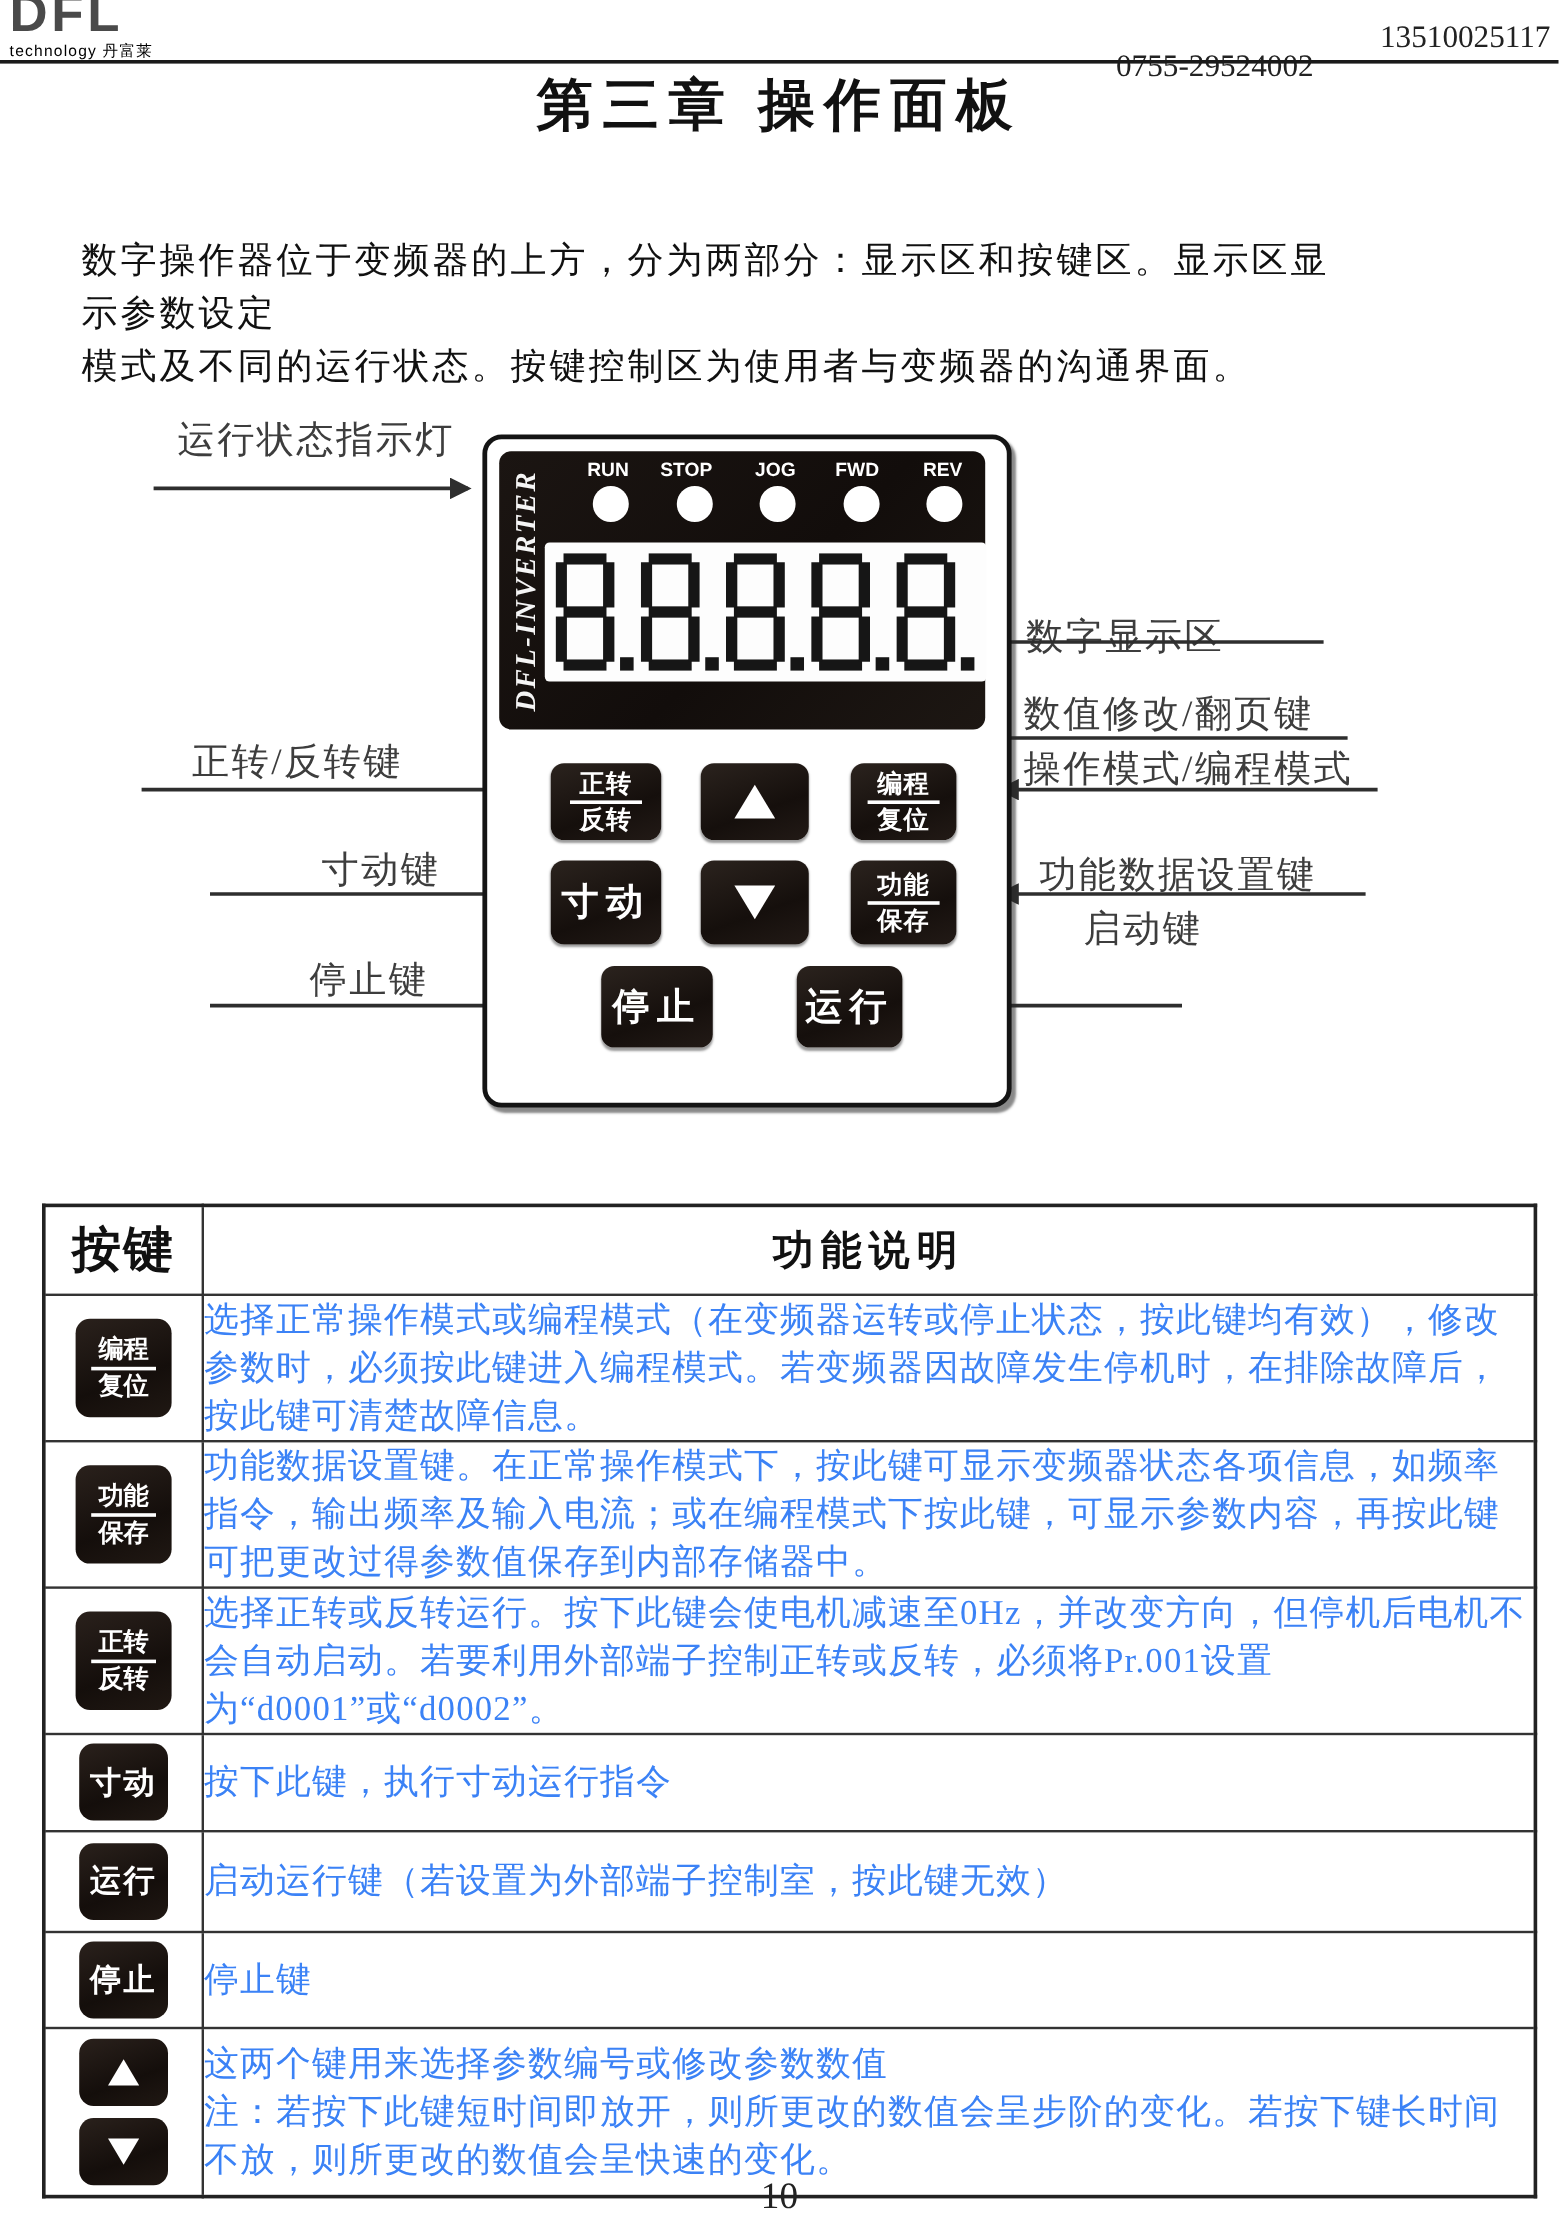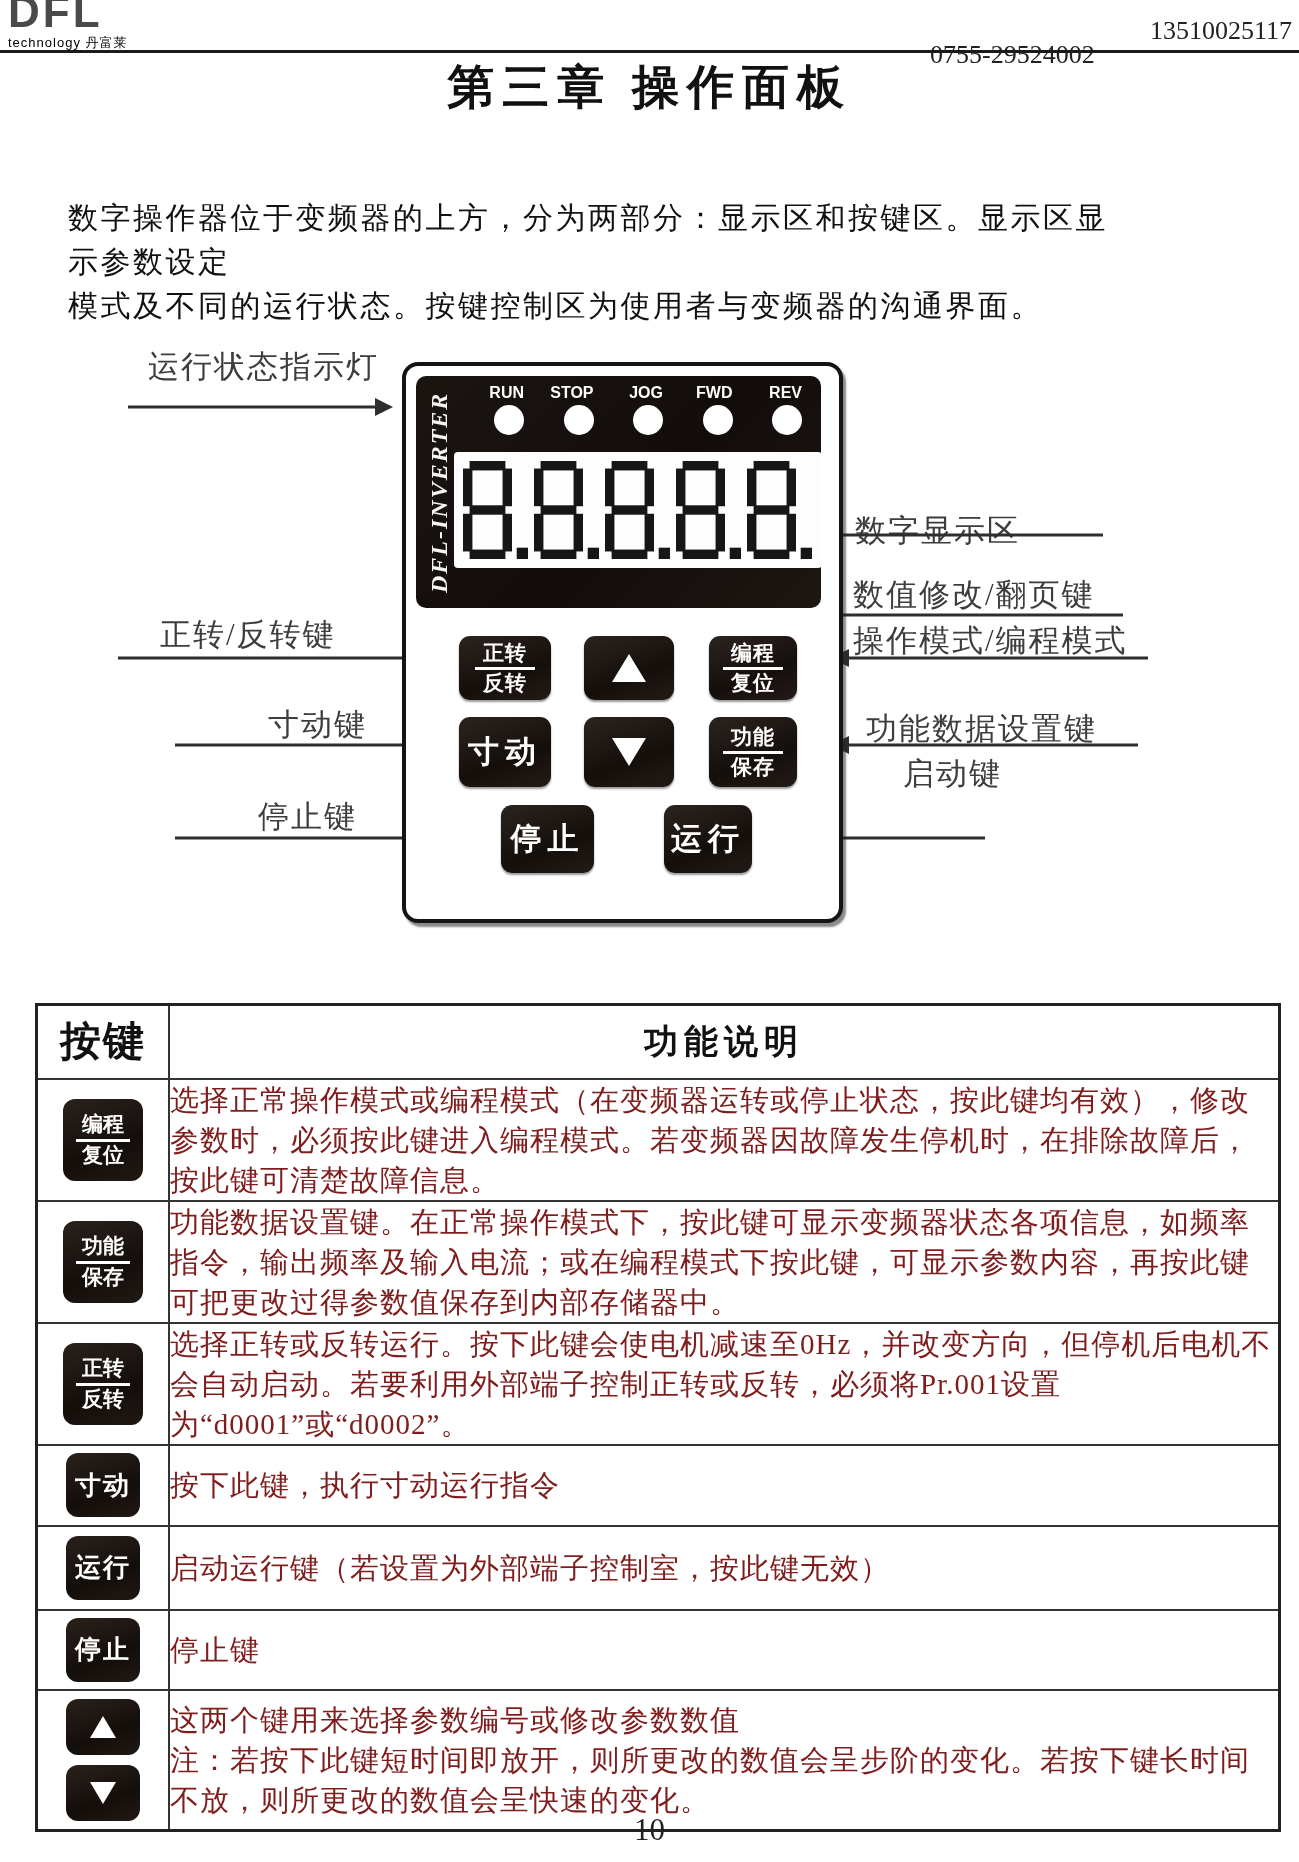--- a/index.html
+++ b/index.html
@@ -47,21 +47,21 @@
   
   .overlay{position:absolute;left:0;top:300px;pointer-events:none;}
 
   
   table.fn{position:absolute;left:35px;top:1003px;width:1246px;border-collapse:collapse;table-layout:fixed;}
   table.fn td,table.fn th{border:2px solid #333;padding:0;}
   table.fn{border:3px solid #222;}
   td.keycol{width:130px;text-align:center;vertical-align:middle;}
   th.h1{width:130px;font-size:41px;letter-spacing:2px;}
   th.h2{font-size:34px;letter-spacing:6px;}
-  td.desc{font-size:29px;line-height:40px;letter-spacing:1px;padding:10px 14px 10px 18px;vertical-align:middle;color:#7f1d1d;}
+  td.desc{font-size:29px;line-height:40px;letter-spacing:1px;padding:10px 14px 10px 18px;vertical-align:middle;color:#3b82f6;}
   .tkey{display:inline-flex;flex-direction:column;align-items:center;justify-content:center;border-radius:12px;color:#fff;
         background:linear-gradient(160deg,#2a211c 0%,#140e0b 60%,#201813 100%);}
   .tkey.frac{width:80px;height:82px;}
   .tkey.frac .kl{font-weight:bold;font-size:21px;line-height:27px;}
   .tkey.frac .kl.top{border-bottom:3px solid #fff;padding:0 6px 1px;}
   .tkey.single{width:74px;height:64px;font-weight:bold;font-size:26px;letter-spacing:2px;}
   .tkey.mini{width:74px;height:56px;}
   .tkey.mini .t-up{width:0;height:0;border-left:13px solid transparent;border-right:13px solid transparent;border-bottom:22px solid #fff;}
   .tkey.mini .t-down{width:0;height:0;border-left:13px solid transparent;border-right:13px solid transparent;border-top:22px solid #fff;}
   .keystack{display:flex;flex-direction:column;gap:10px;align-items:center;padding:8px 0;}

